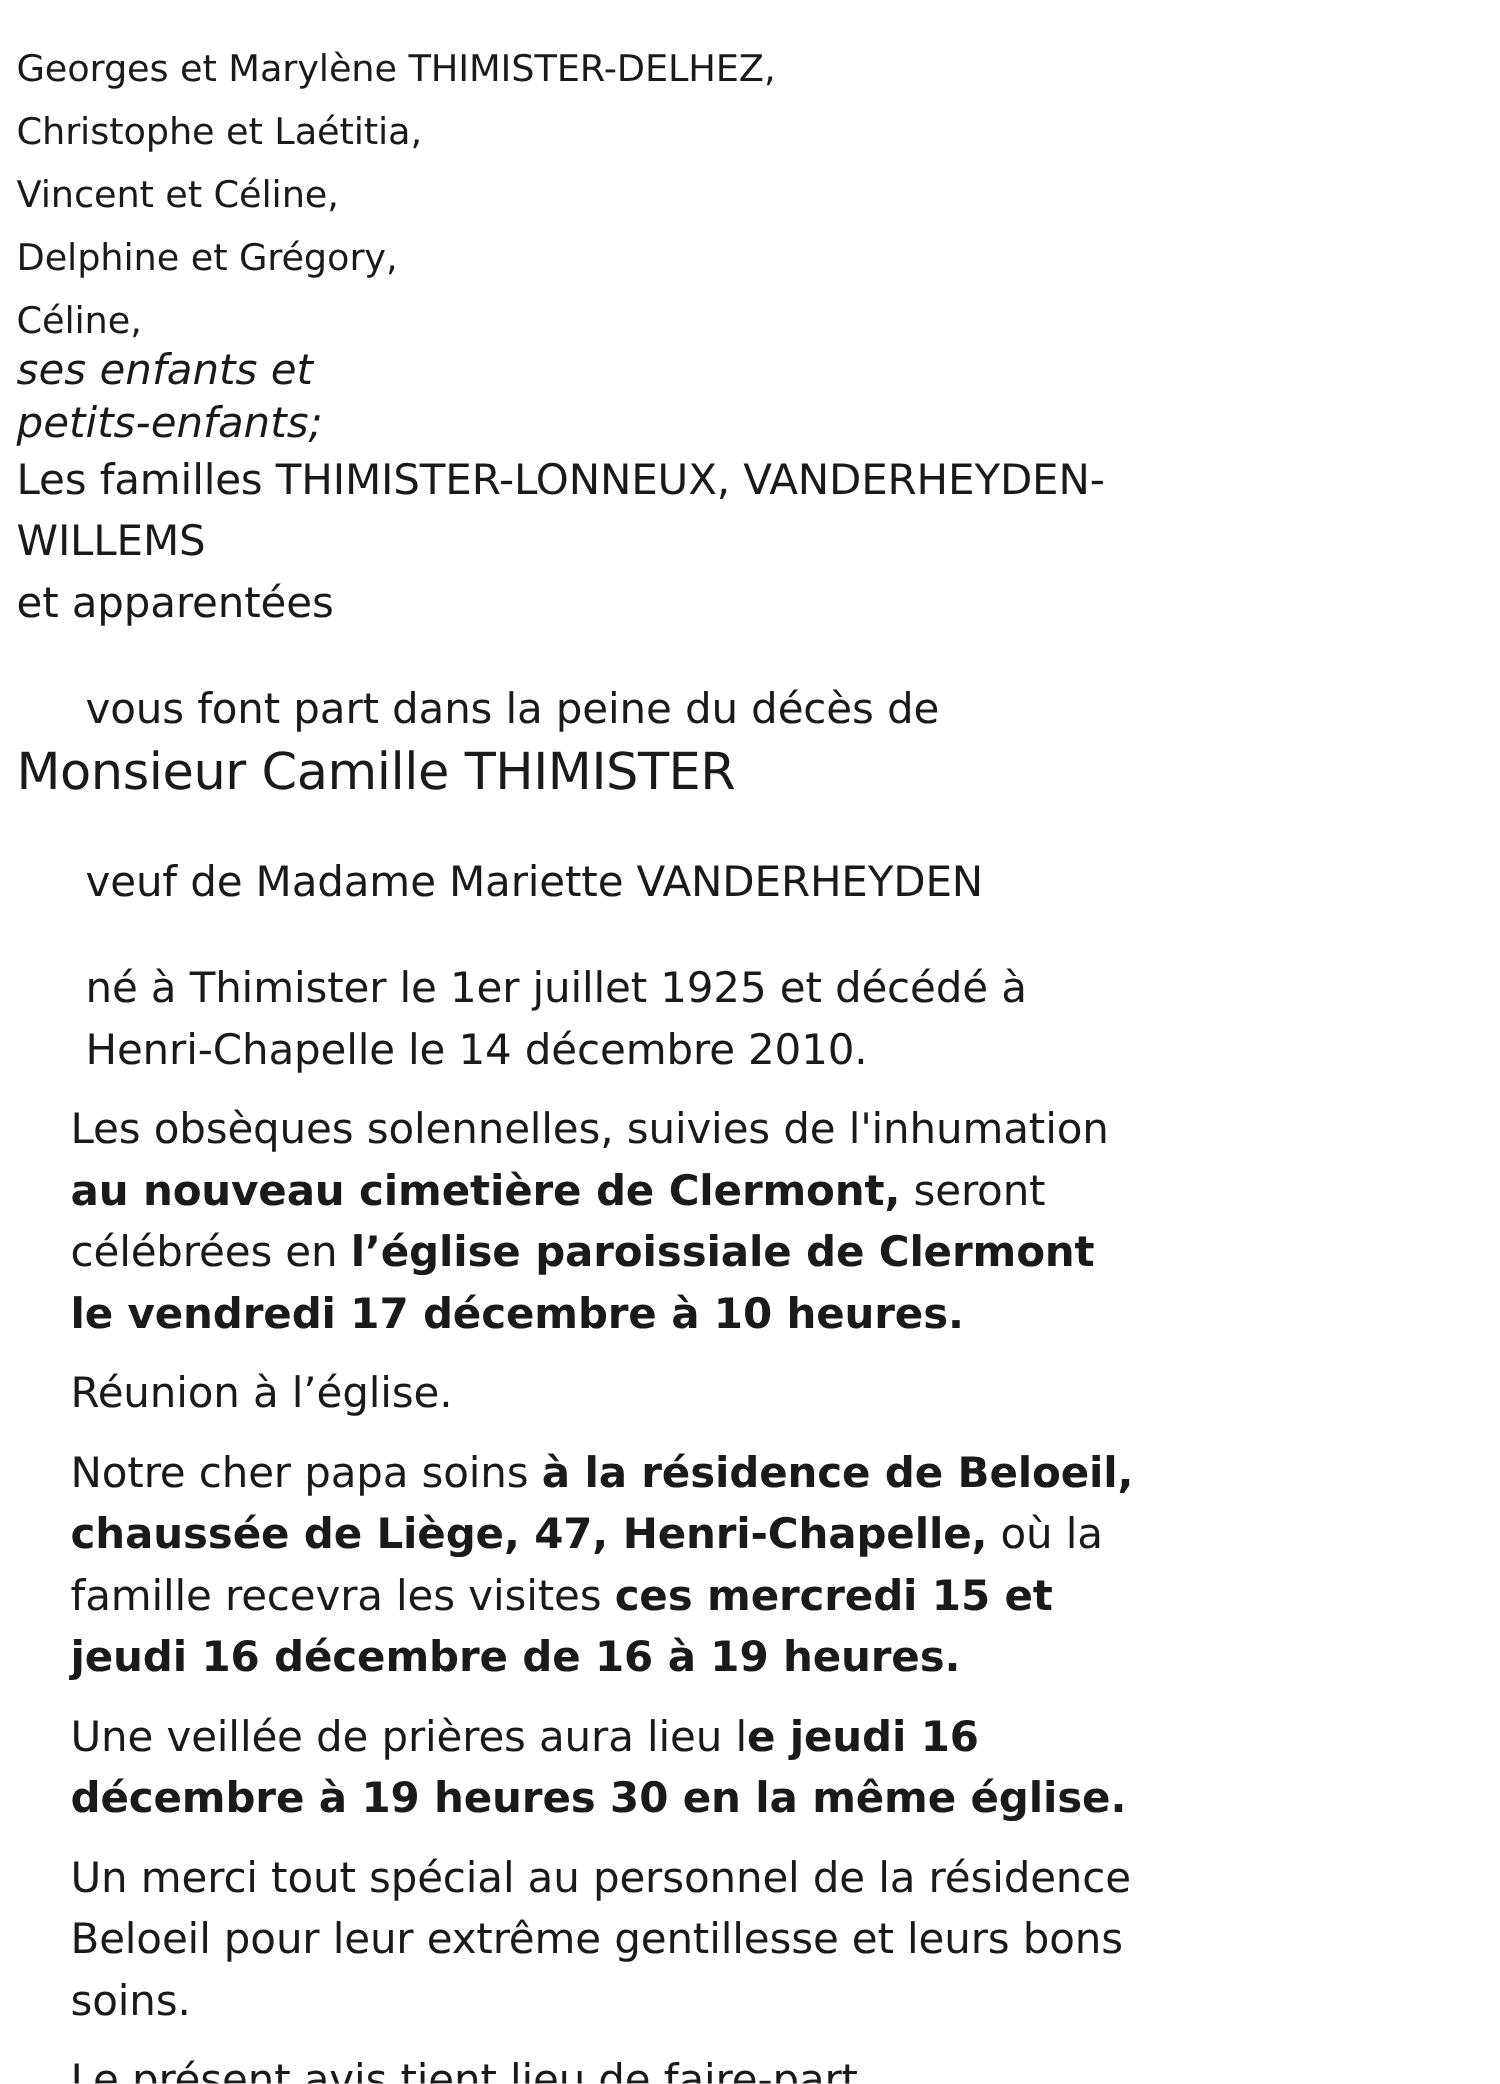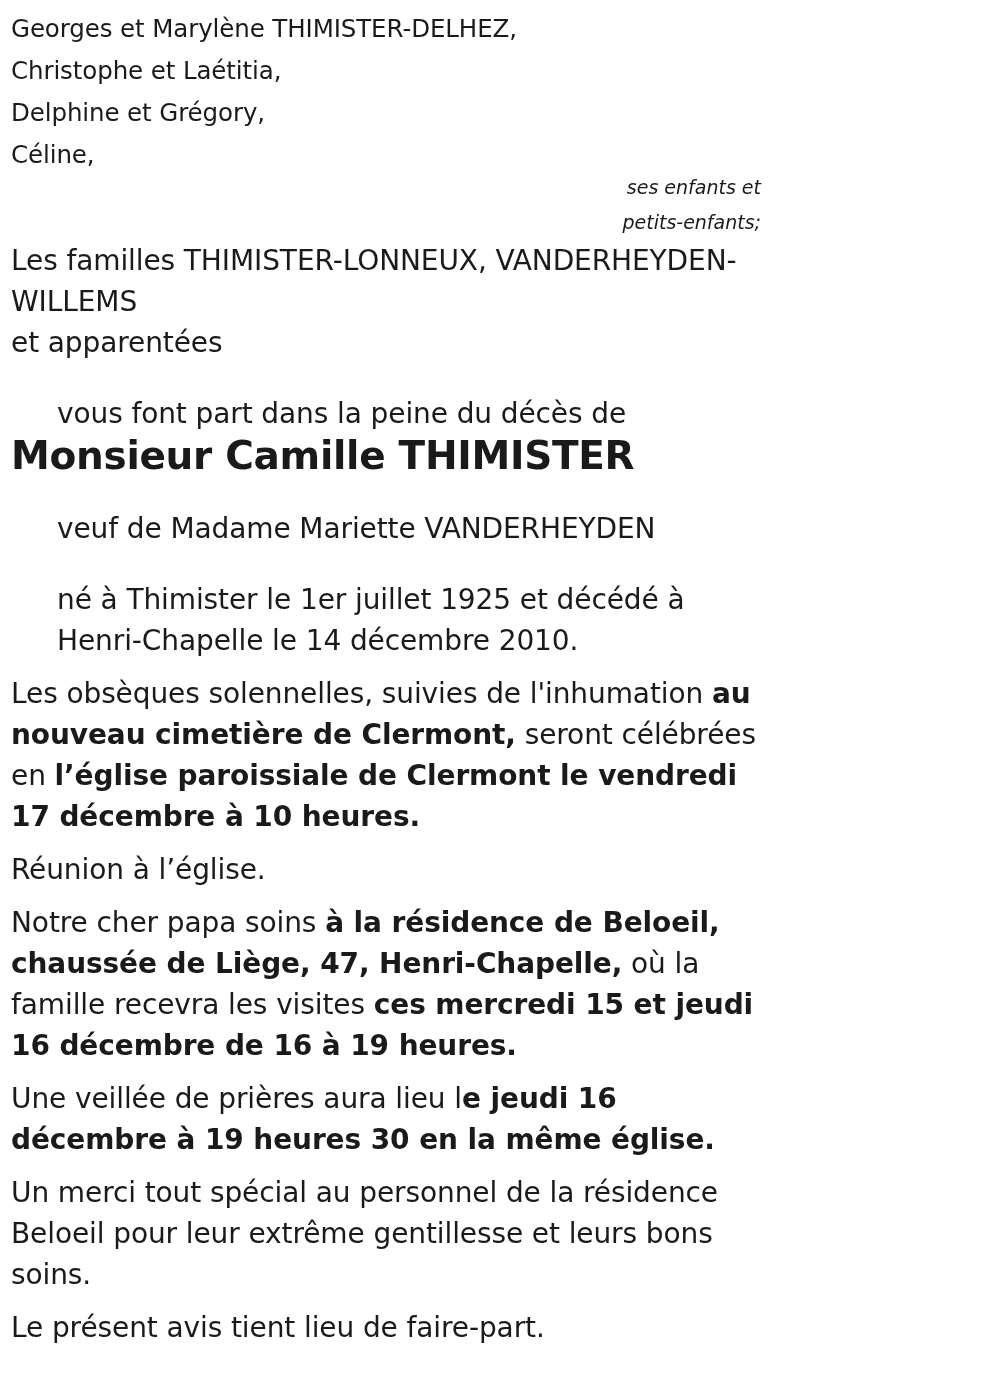--- a/index.html
+++ b/index.html
@@ -14,76 +14,76 @@
     font-family: "DejaVu Sans", sans-serif;
     color: #1a1a1a;
     -webkit-font-smoothing: antialiased;
     overflow: hidden;
   }
   .notice {
     position: relative;
     box-sizing: border-box;
     width: 792px;
     height: 1389px;
-    padding: 8px 25px 0 11px;
+    padding: 25px 25px 0 11px;
   }
 
   
   .survivors {
     margin: 0;
     padding: 0;
     list-style: none;
   }
   .survivors li {
     font-size: 24.5px;
     line-height: 42px;
     letter-spacing: -0.1px;
     white-space: nowrap;
   }
 
   
   .attribution {
-    text-align: right;
     font-style: italic;
-    font-size: 19px;
+    font-size: 28px;
     line-height: 35px;
     margin-top: -6px;
     padding-right: 6px;
   }
   .attribution > span { display: block; }
 
   
   .para {
     font-size: 28px;
     line-height: 41px;
     letter-spacing: -0.1px;
     margin: 0;
   }
   .para b, .para strong { font-weight: 700; }
 
-  .gap-sm { margin-top: 12px; }
+  .gap-sm { margin-top: 12px; margin-left: 36px; }
   .gap-md { margin-top: 30px; margin-left: 46px; }
 
   
   .deceased-name {
-    font-size: 39px;
-    font-weight: 700;
+    font-size: 34px;
+    font-weight: 400;
     line-height: 44px;
     letter-spacing: -0.3px;
     margin: 0;
   }
 </style>
 </head>
 <body>
 
 <div class="notice">
 
   <ul class="survivors">
     <li>Georges et Marylène THIMISTER-DELHEZ,</li>
     <li>Christophe et Laétitia,</li>
+    <li>Vincent et Céline,</li>
     <li>Delphine et Grégory,</li>
     <li>Céline,</li>
   </ul>
 
   <div class="attribution">
     <span>ses enfants et</span>
     <span>petits-enfants;</span>
   </div>
 
   <p class="para">Les familles THIMISTER-LONNEUX, VANDERHEYDEN-WILLEMS</p>

